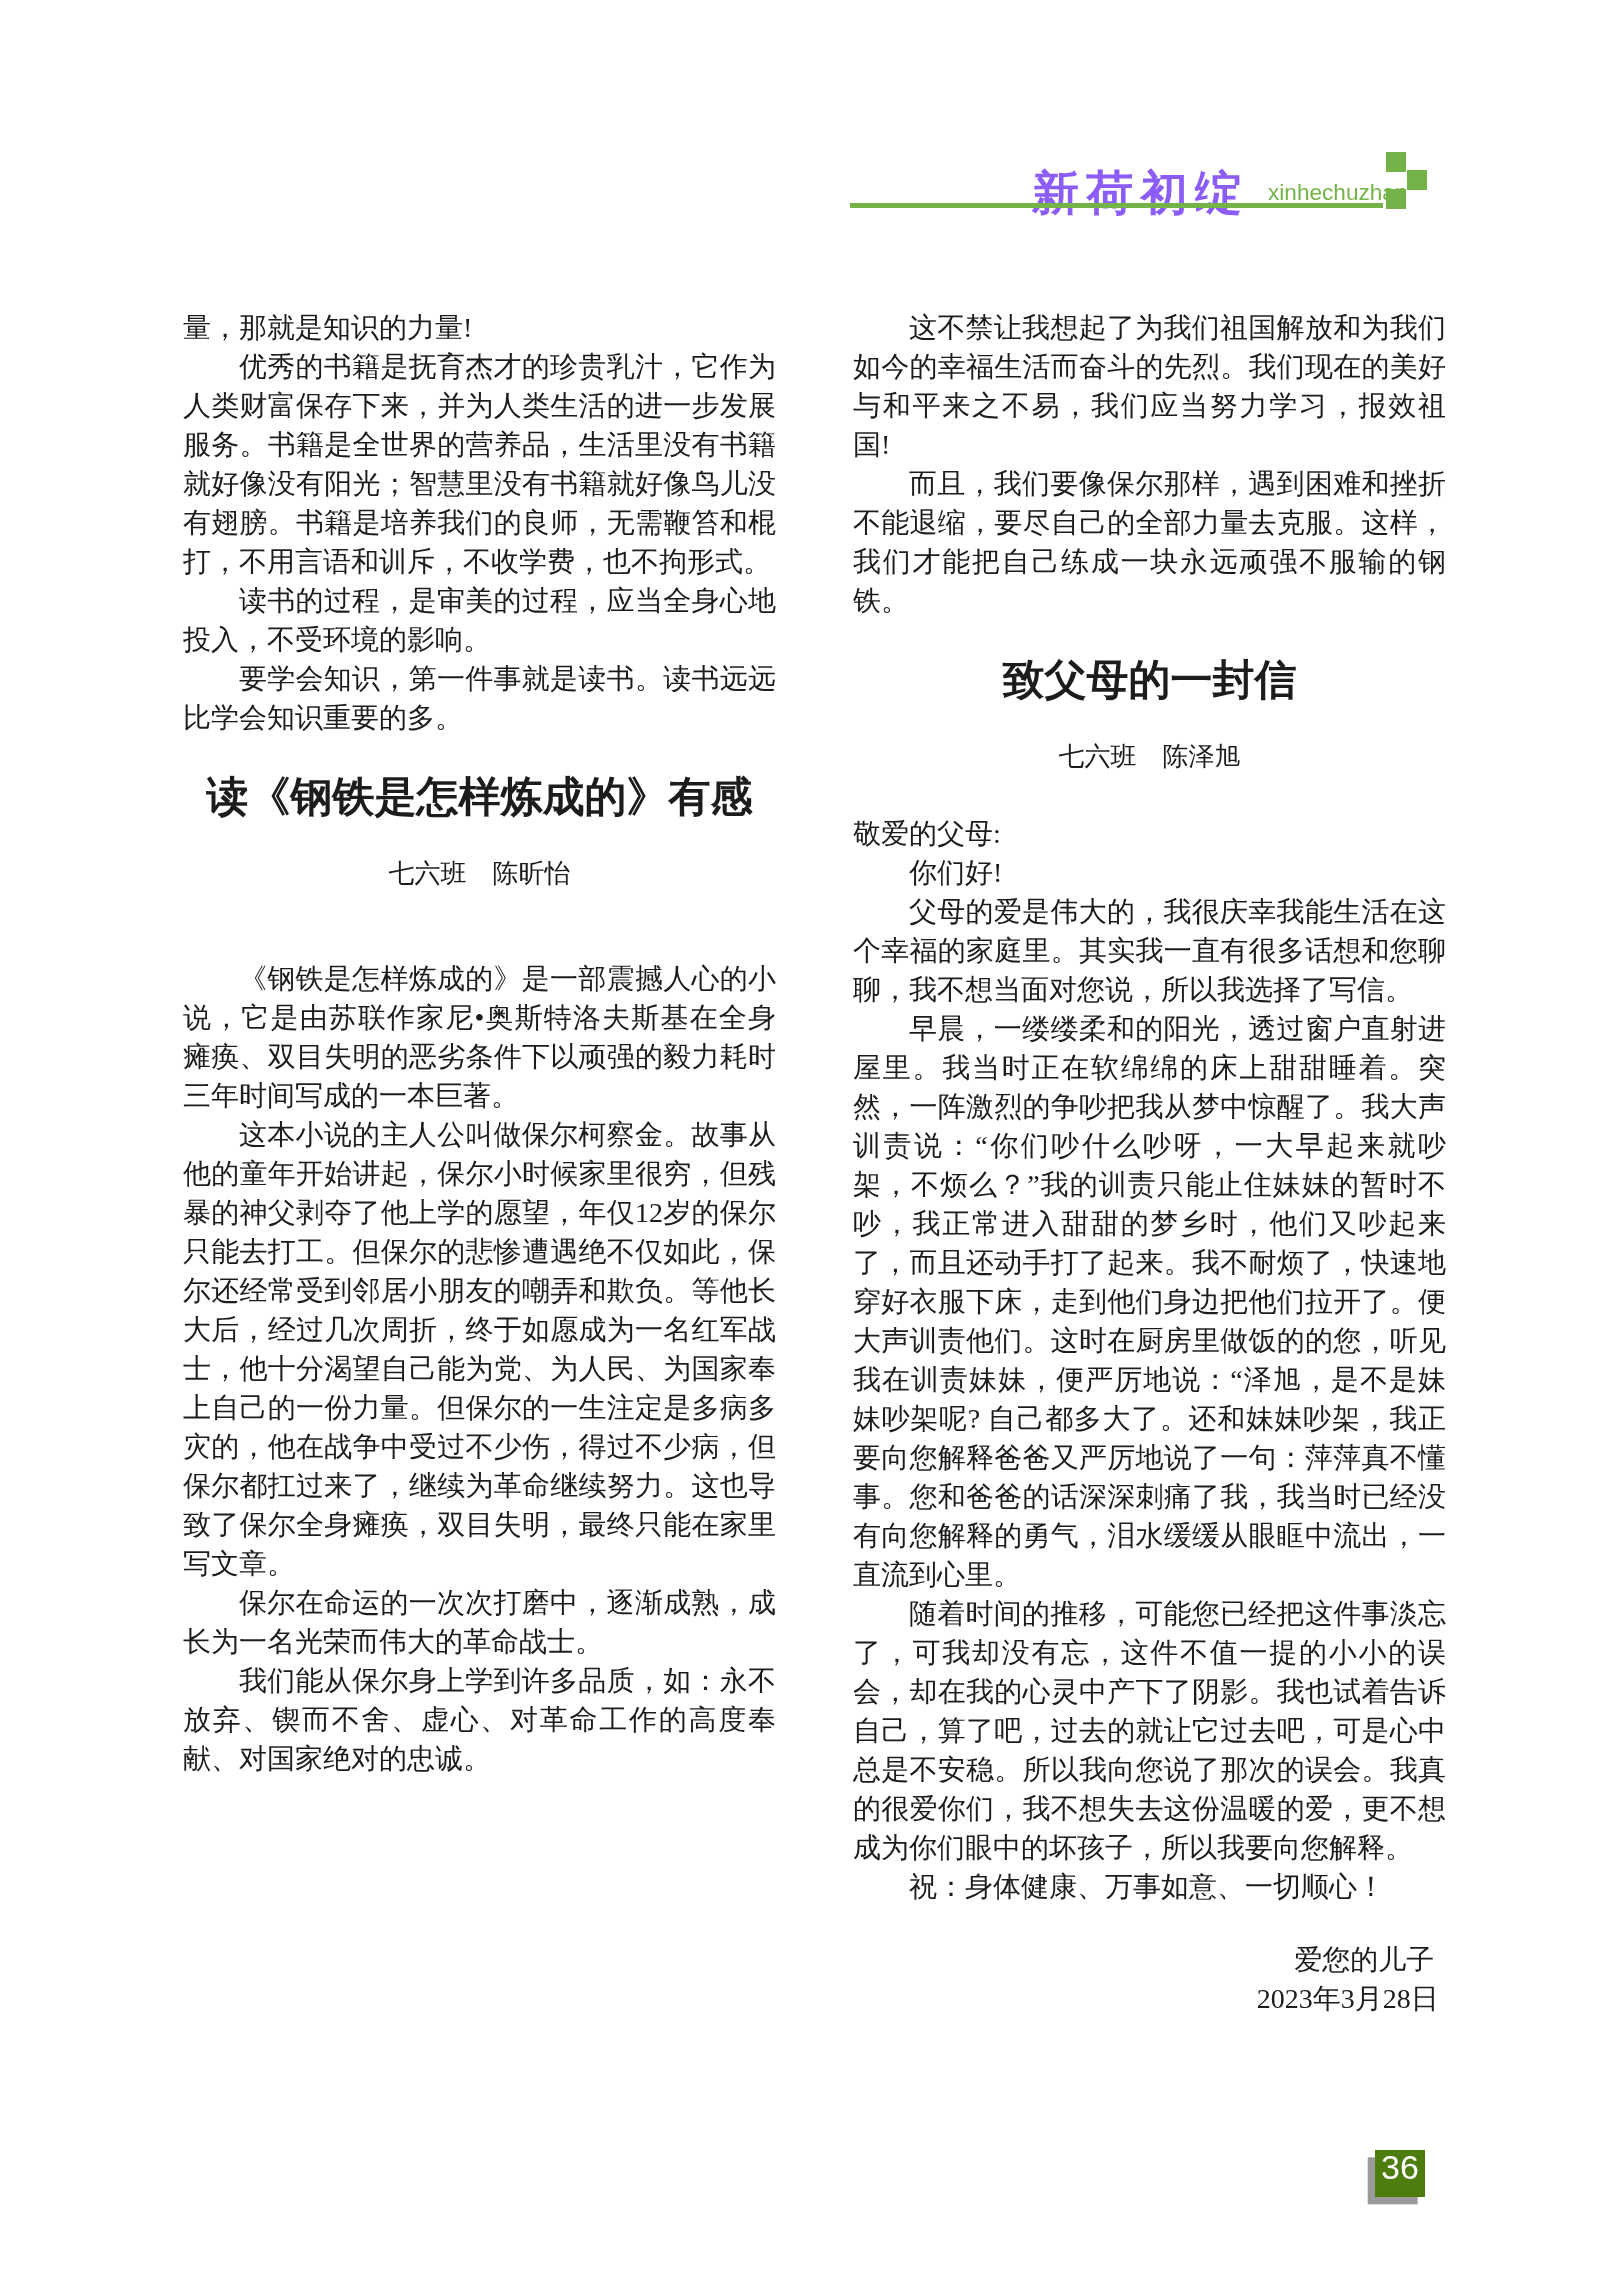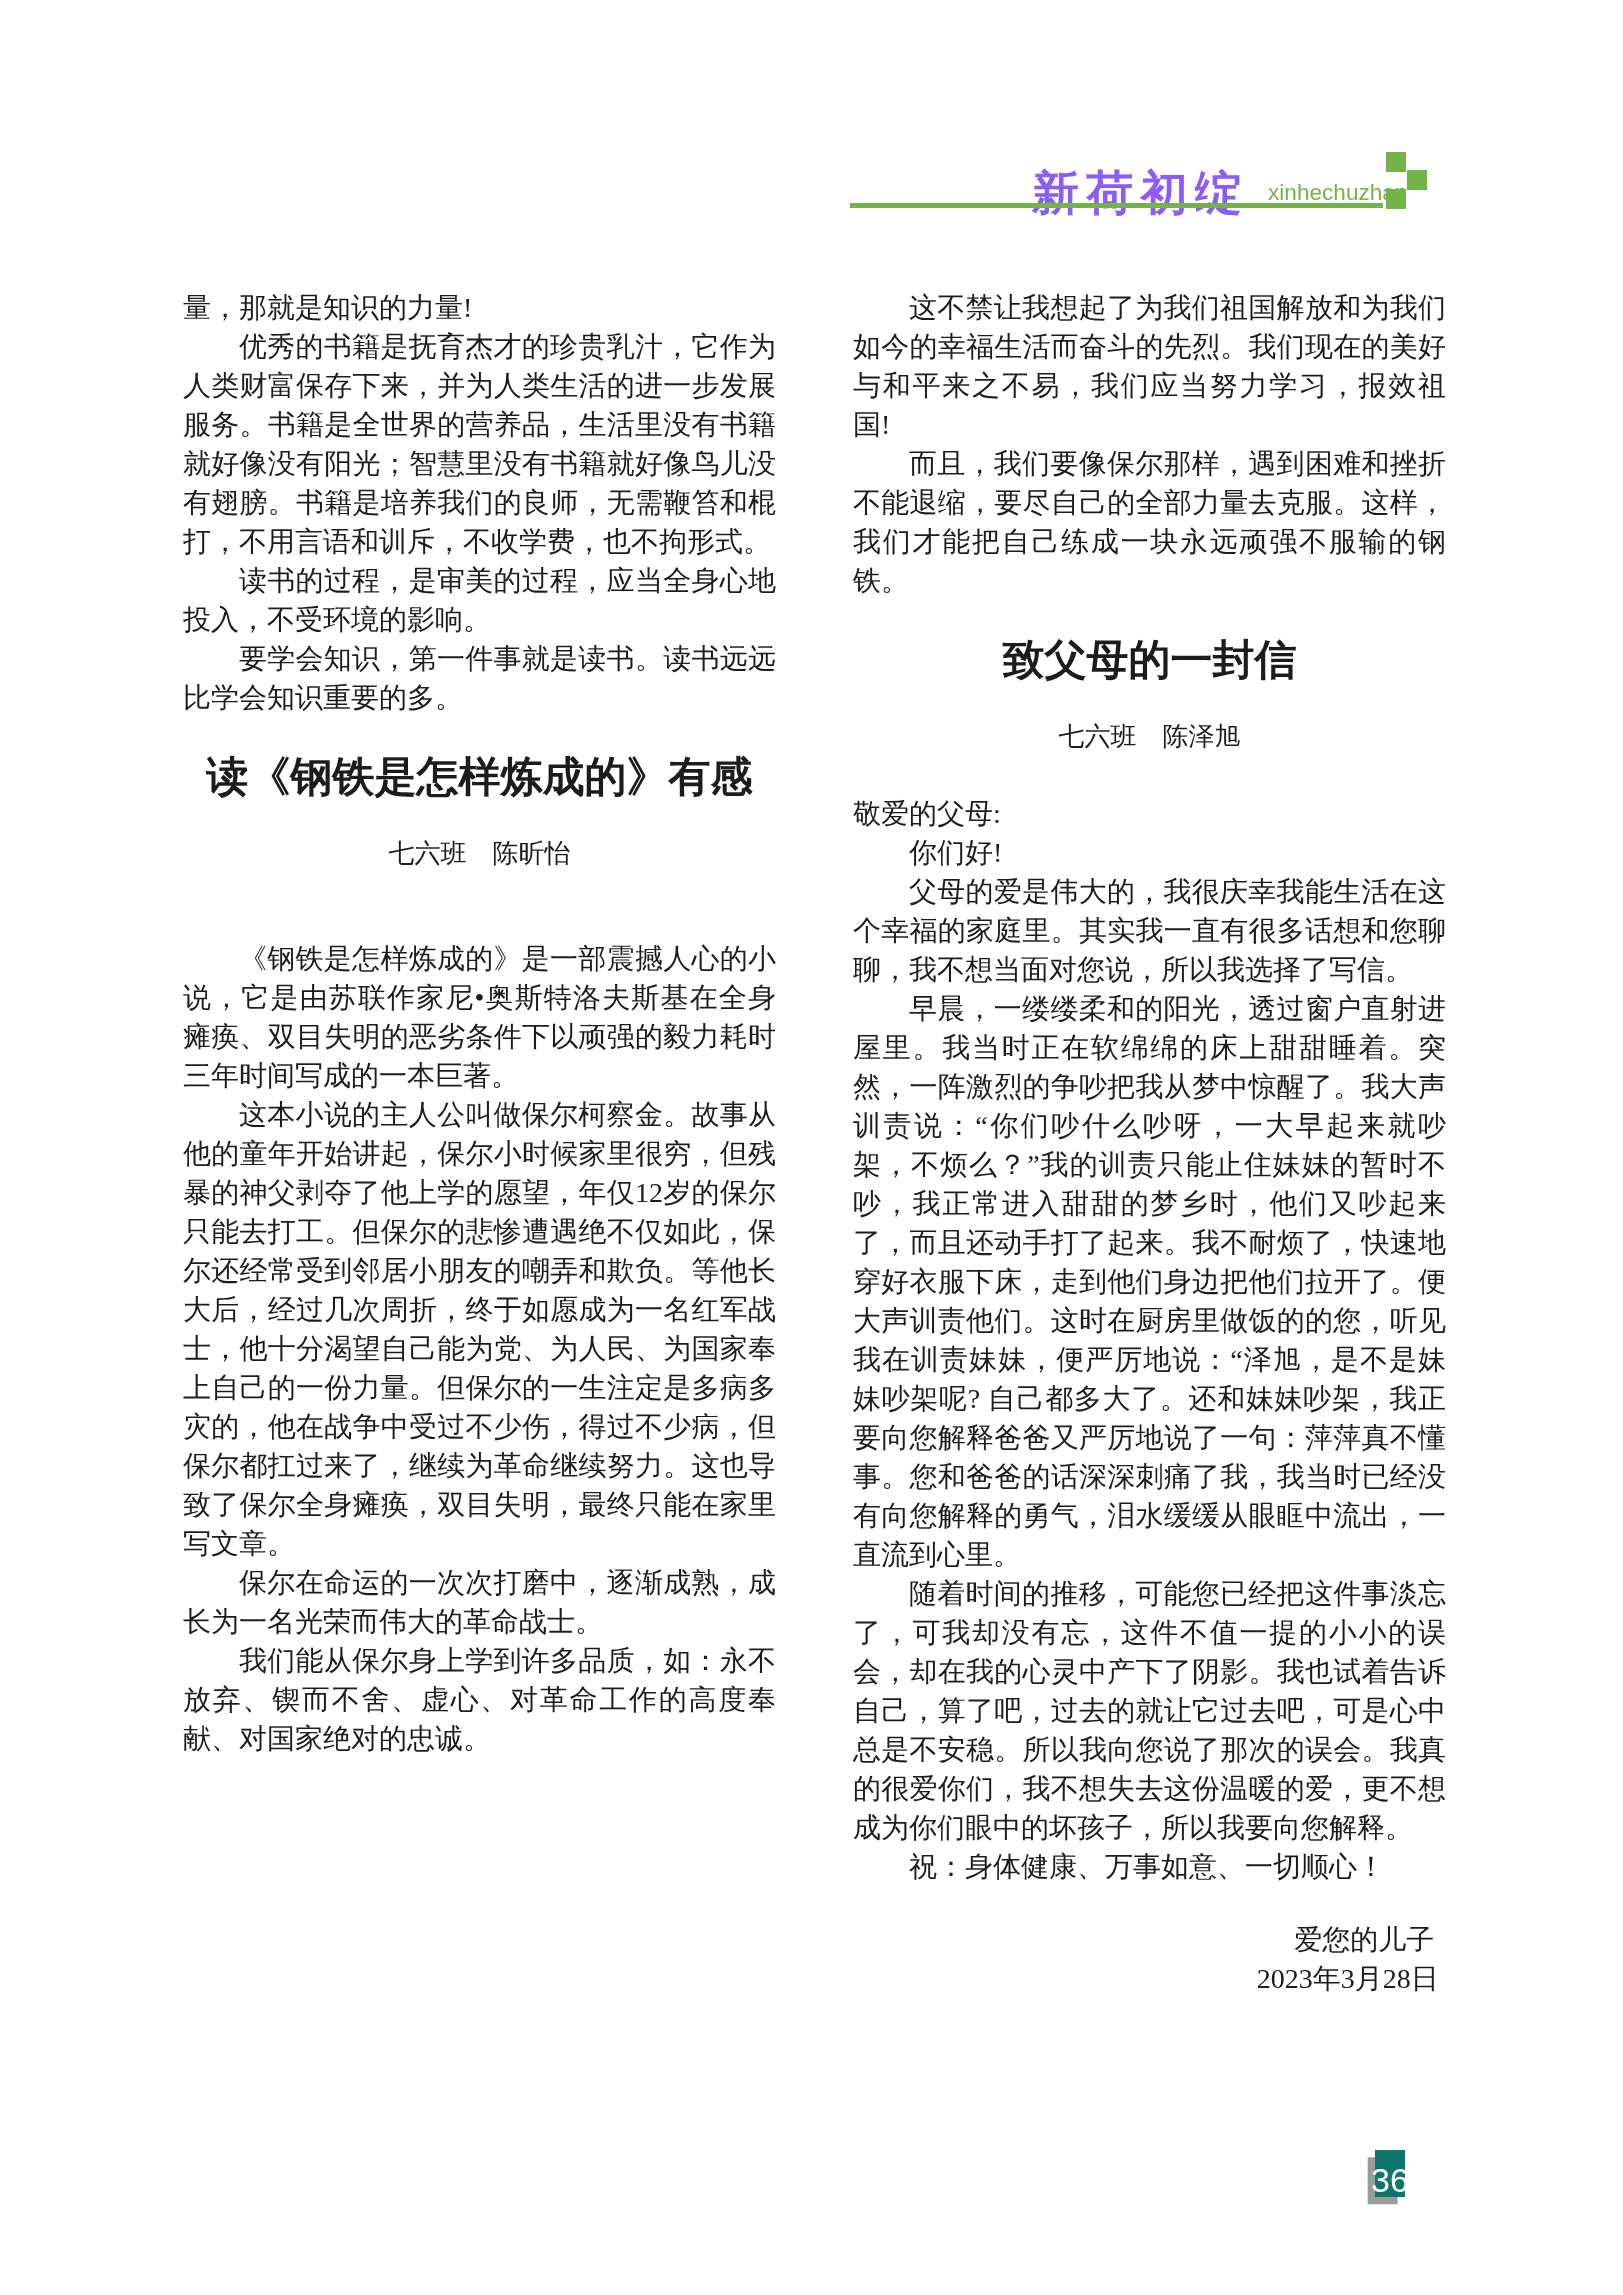--- a/index.html
+++ b/index.html
@@ -47,21 +47,21 @@
   }
   .deco-squares { position: absolute; left: 1386px; top: 152px; width: 41px; height: 58px; }
   .sq { position: absolute; width: 20px; height: 20px; background: #74b348; }
   .sq1 { left: 0; top: 0; }
   .sq2 { left: 20.5px; top: 18px; }
   .sq3 { left: 0; top: 37px; }
 
   
   .col {
     position: absolute;
-    top: 288px;
+    top: 308px;
     width: 593px;
     font-size: 28px;
     line-height: 39px;
     text-align: justify;
   }
   .col-left { left: 183px; }
   .col-right { left: 853px; }
   p { margin: 0; }
   .indent { text-indent: 2em; }
 
@@ -88,26 +88,26 @@
   .letter-date {
     text-align: right;
     padding-right: 7.3px;
   }
 
   
   .pagenum-box {
     position: absolute;
     left: 1375px;
     top: 2150px;
-    width: 30px;
+    width: 50px;
     height: 47px;
-    background: #0f766e;
+    background: #4d7c0f;
     box-shadow: -7.3px 7.3px 0 #9a9a9a;
     display: flex;
-    align-items: flex-end;
+    align-items: flex-start;
     justify-content: center;
   }
   .pagenum-box span {
     color: #ffffff;
     font-family: "Liberation Sans", "DejaVu Sans", sans-serif;
     font-size: 34px;
     line-height: 34px;
   }
 </style>
 </head>

